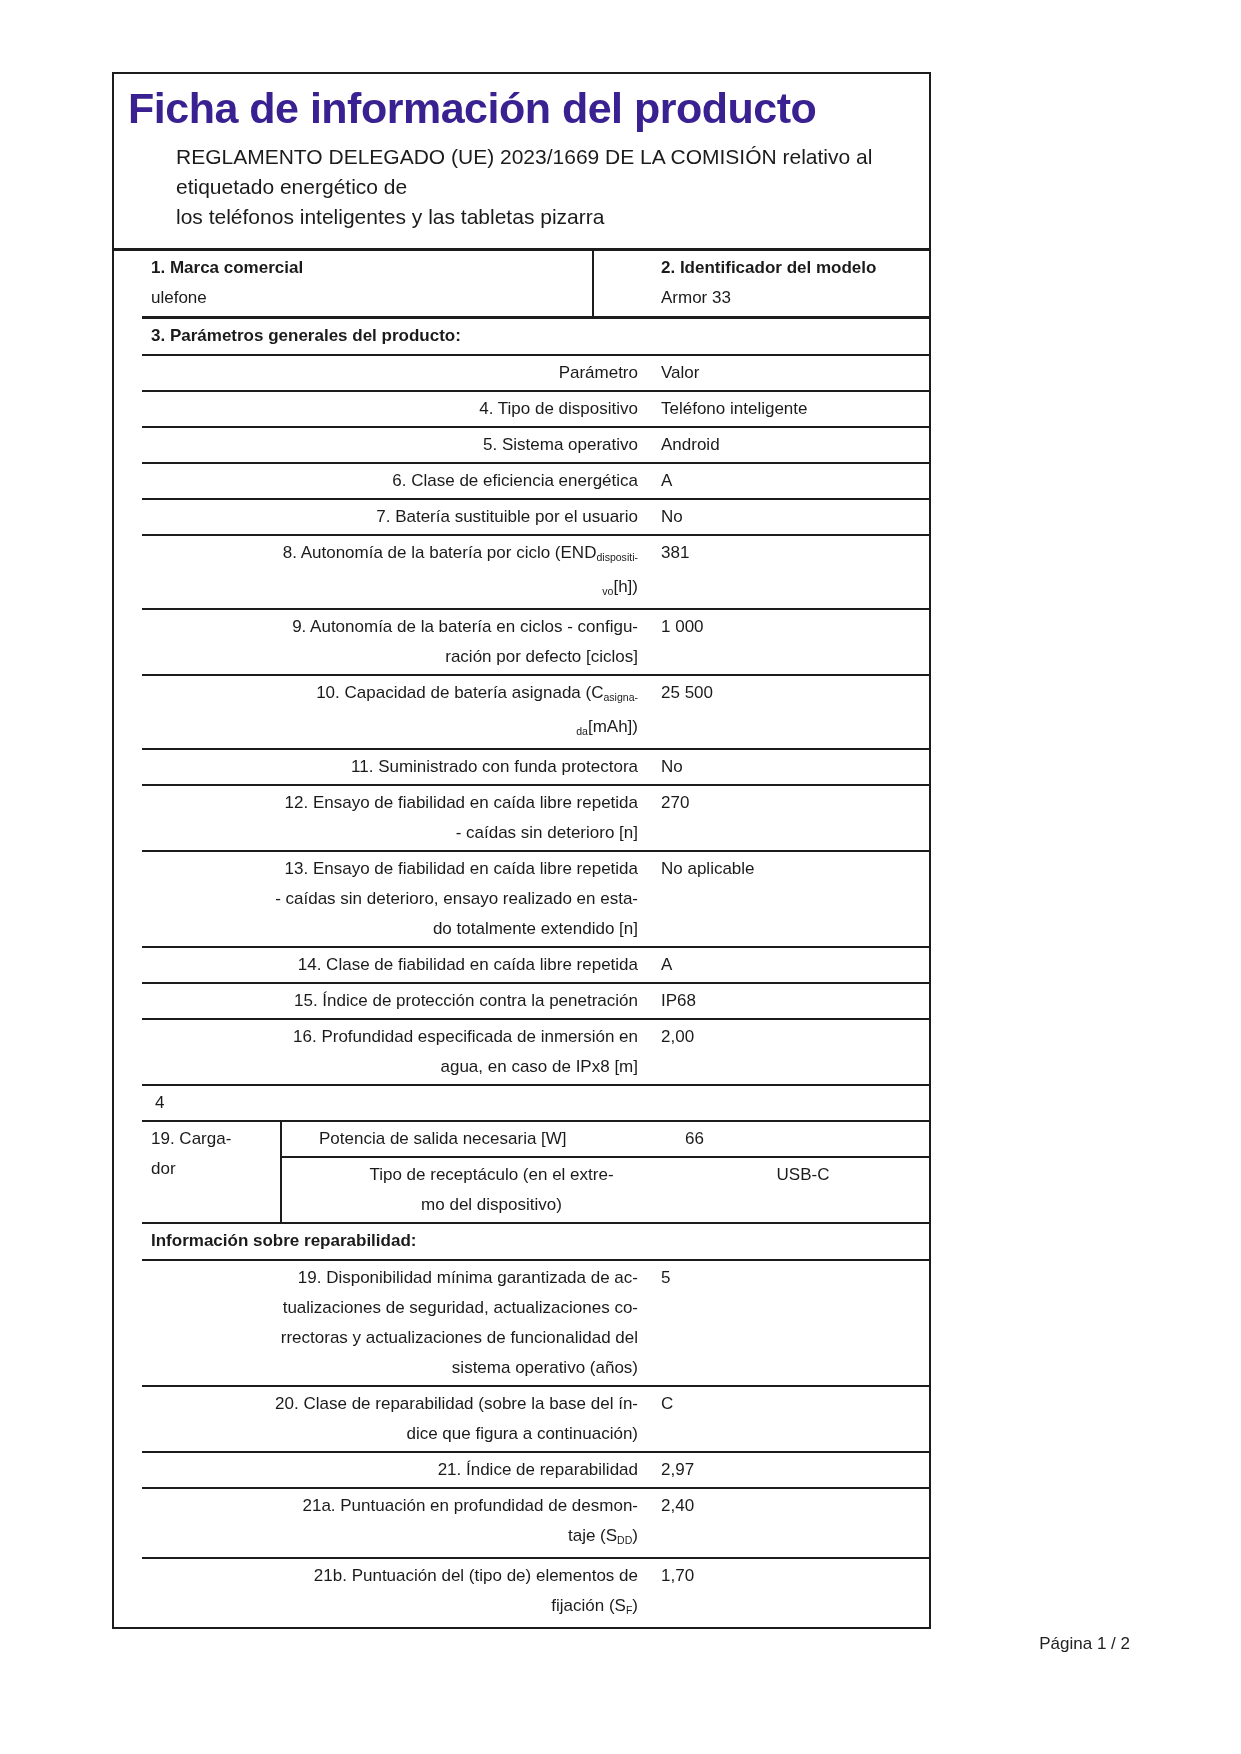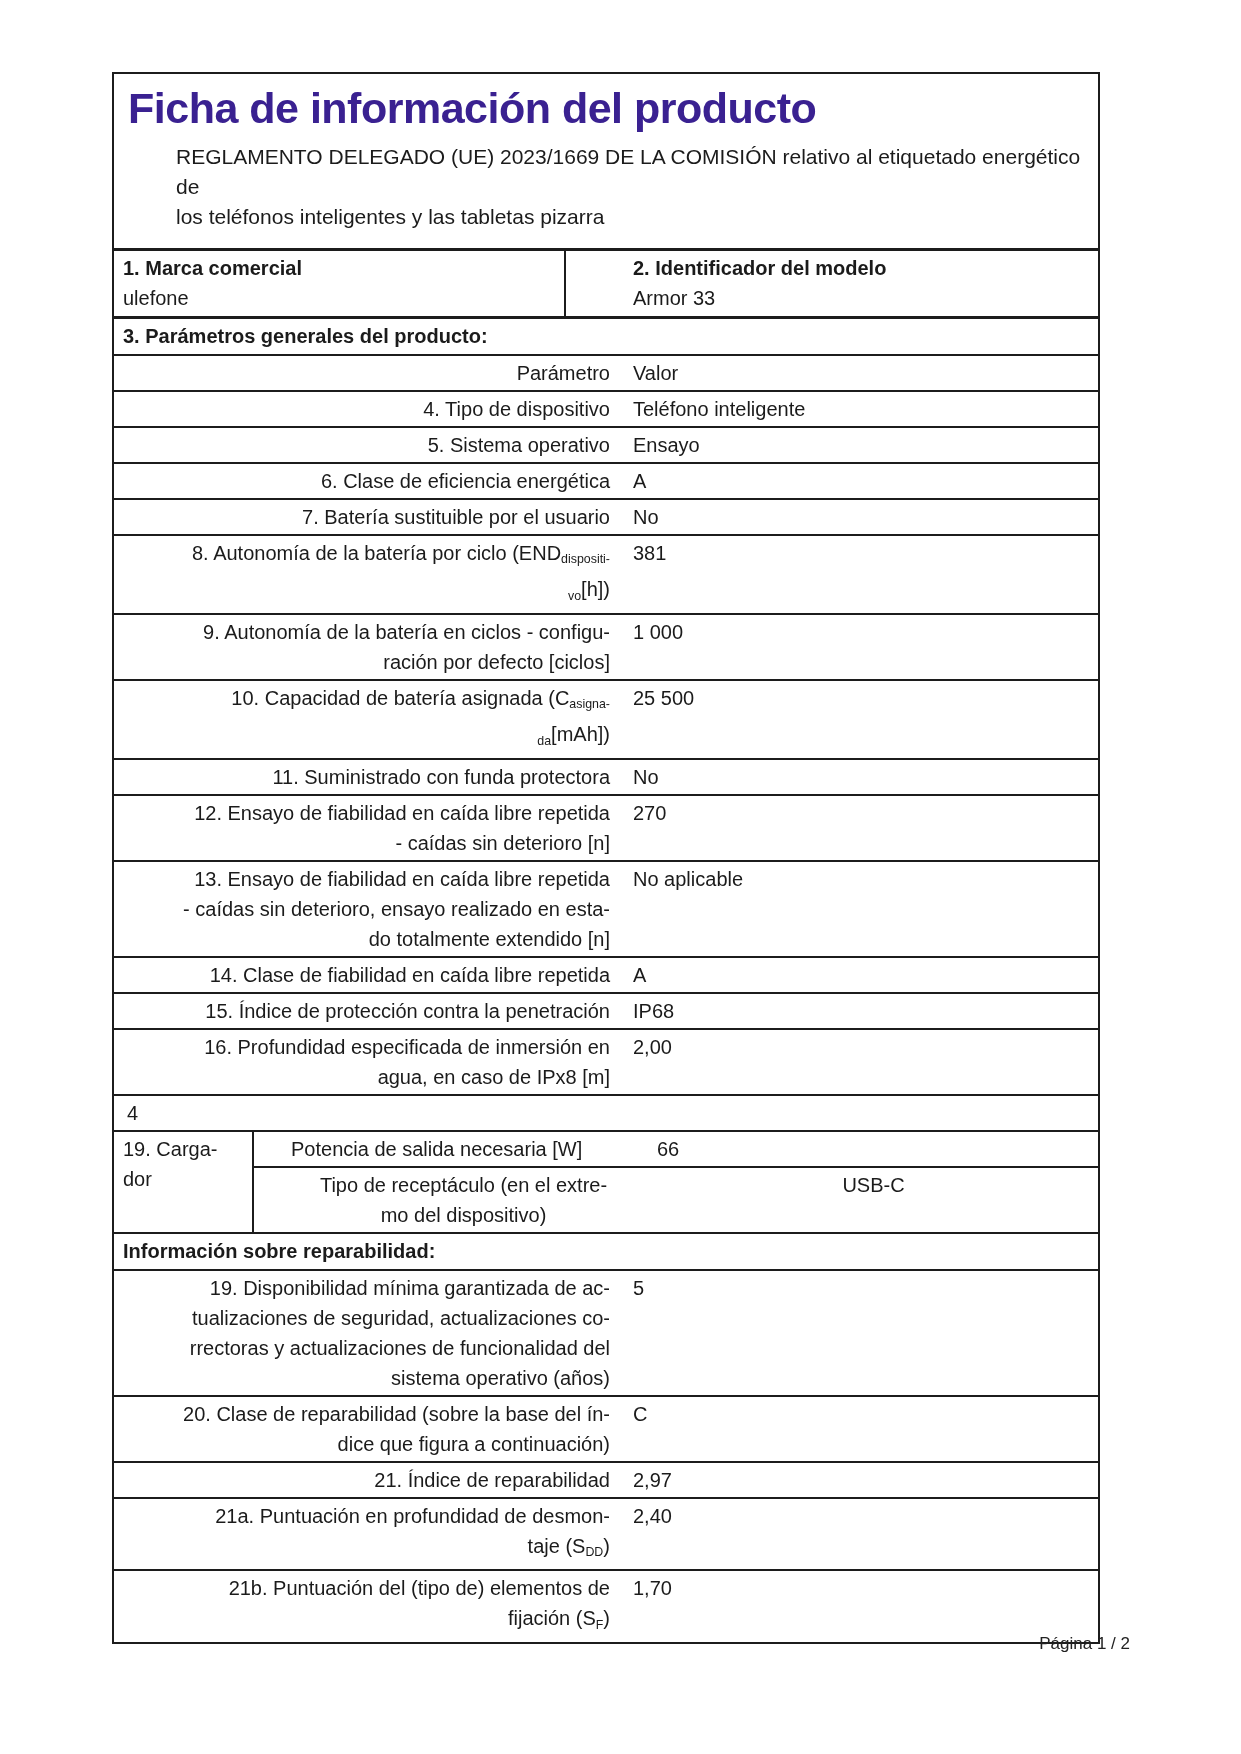--- a/index.html
+++ b/index.html
@@ -9,21 +9,21 @@
     --page-bg:#ffffff;
   }
   *{margin:0;padding:0;box-sizing:border-box;}
   html,body{background:var(--page-bg);}
   body{
     width:1241px;height:1754px;position:relative;
     font-family:"Liberation Sans", sans-serif;
     color:var(--text-color);
     -webkit-font-smoothing:antialiased;
   }
-  .sheet{position:absolute;left:112px;top:72px;width:988px;}
+  .sheet{position:absolute;left:112px;top:72px;width:819px;}
 
   
   .titlebox{
     border:2px solid var(--border-color);
     border-bottom:none;
     padding:8px 14px 16px 14px;
   }
   .doc-title{
     font-size:43px;line-height:52px;font-weight:bold;
     color:var(--title-color);
@@ -31,21 +31,21 @@
     margin-bottom:8px;
   }
   .doc-subtitle{
     font-size:21px;line-height:30px;color:var(--text-color);margin-left:48px;
   }
 
   
   .ftable{
     border:2px solid var(--border-color);
     border-top:3px solid var(--border-color);
-    font-size:20px;line-height:30px;
+    font-size:17px;line-height:30px;padding-left:28px;
   }
   .row{
     display:flex;align-items:stretch;
     border-bottom:2px solid var(--border-color);
   }
   .row:last-child{border-bottom:none;}
   .row.brand{border-bottom:3px solid var(--border-color);}
 
   .param{
     width:506px;flex:0 0 506px;
@@ -116,21 +116,21 @@
       <div class="row">
         <div class="param"><span>Parámetro</span></div>
         <div class="value">Valor</div>
       </div>
       <div class="row">
         <div class="param"><span>4. Tipo de dispositivo</span></div>
         <div class="value">Teléfono inteligente</div>
       </div>
       <div class="row">
         <div class="param"><span>5. Sistema operativo</span></div>
-        <div class="value">Ensayo</div>
+        <div class="value">Android</div>
       </div>
       <div class="row">
         <div class="param"><span>6. Clase de eficiencia energética</span></div>
         <div class="value">A</div>
       </div>
       <div class="row">
         <div class="param"><span>7. Batería sustituible por el usuario</span></div>
         <div class="value">No</div>
       </div>
       <div class="row">

